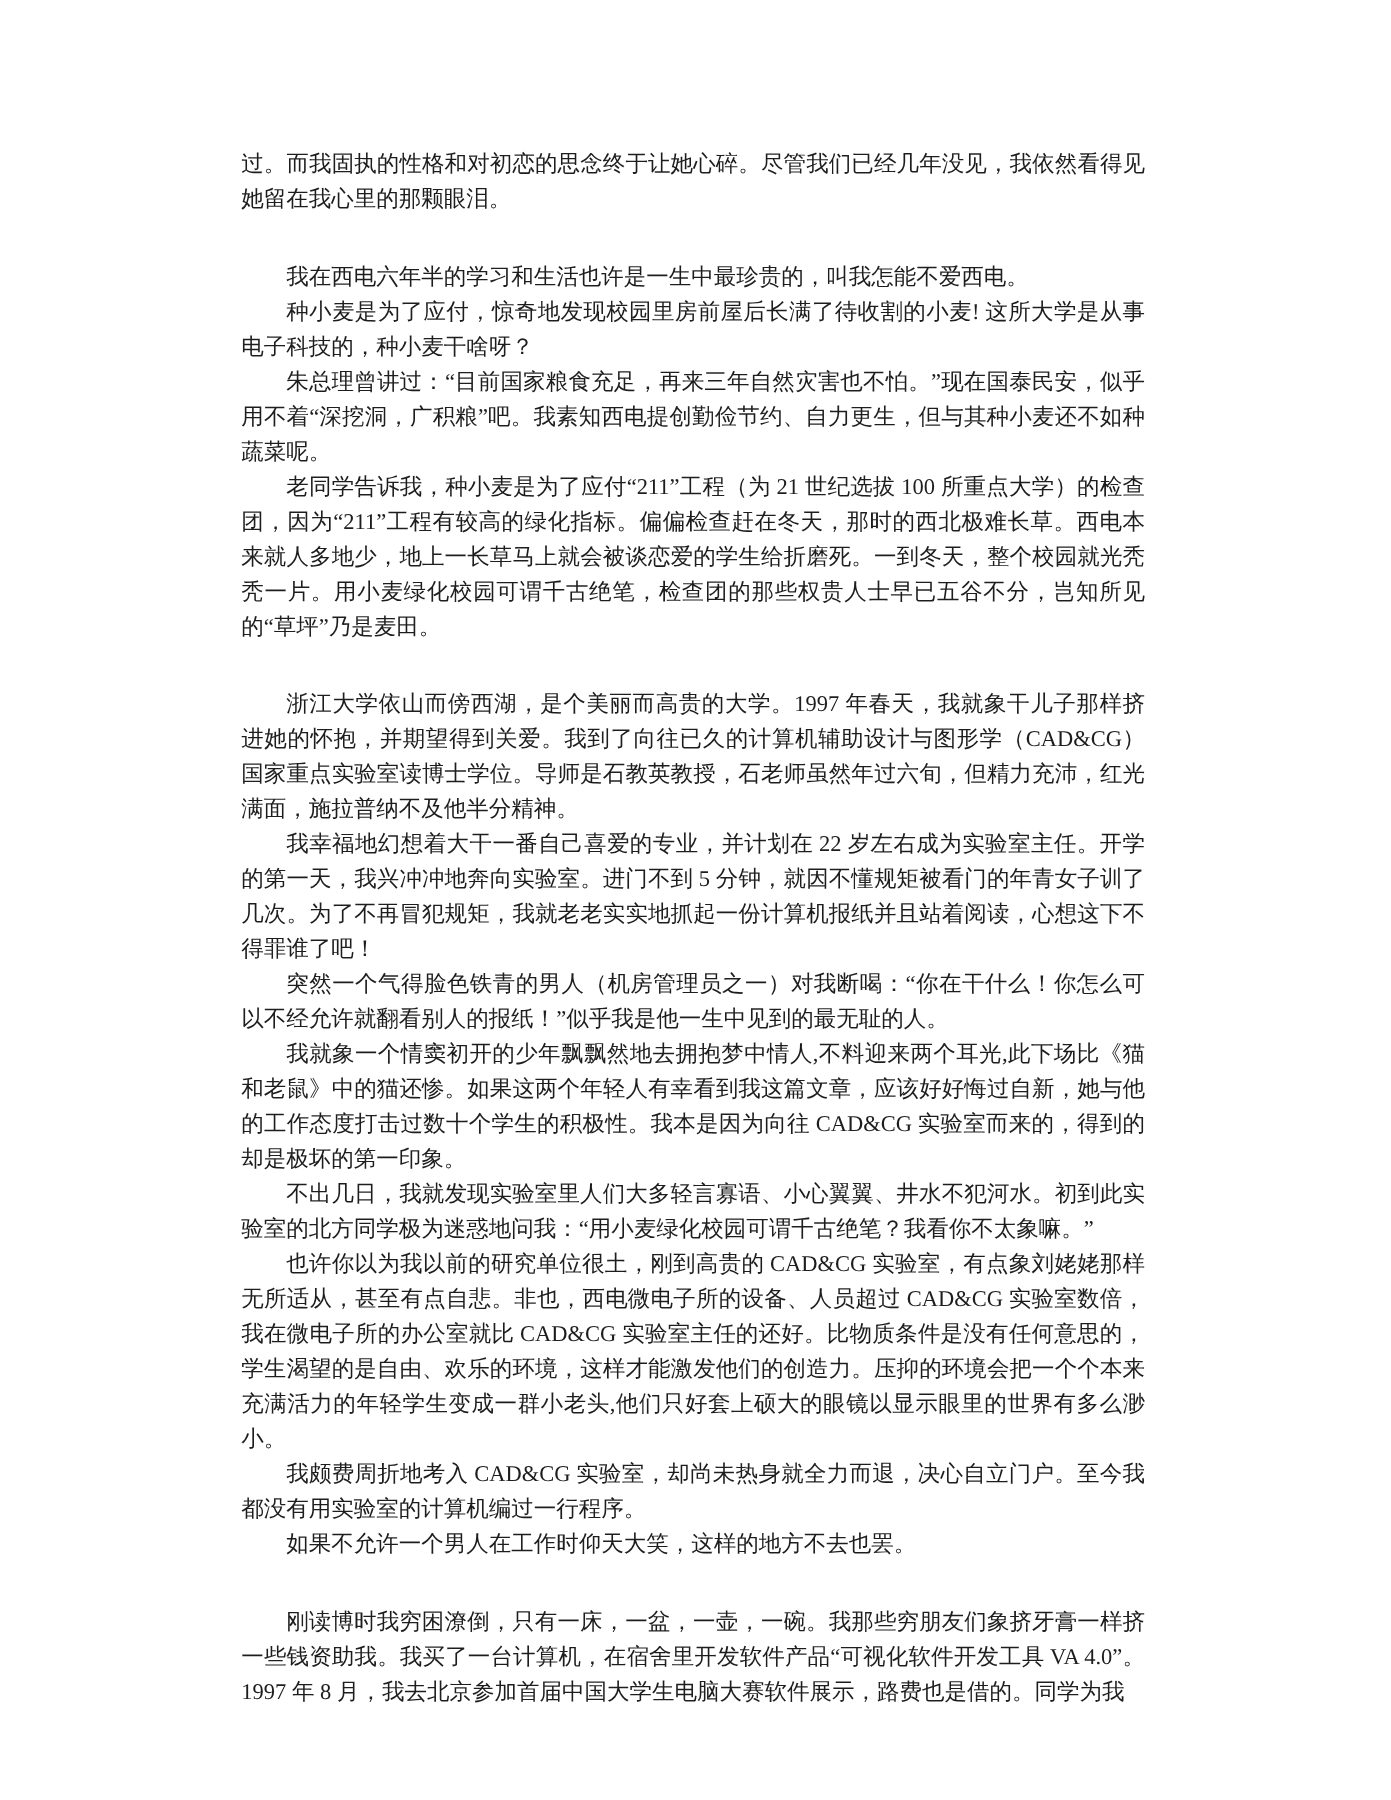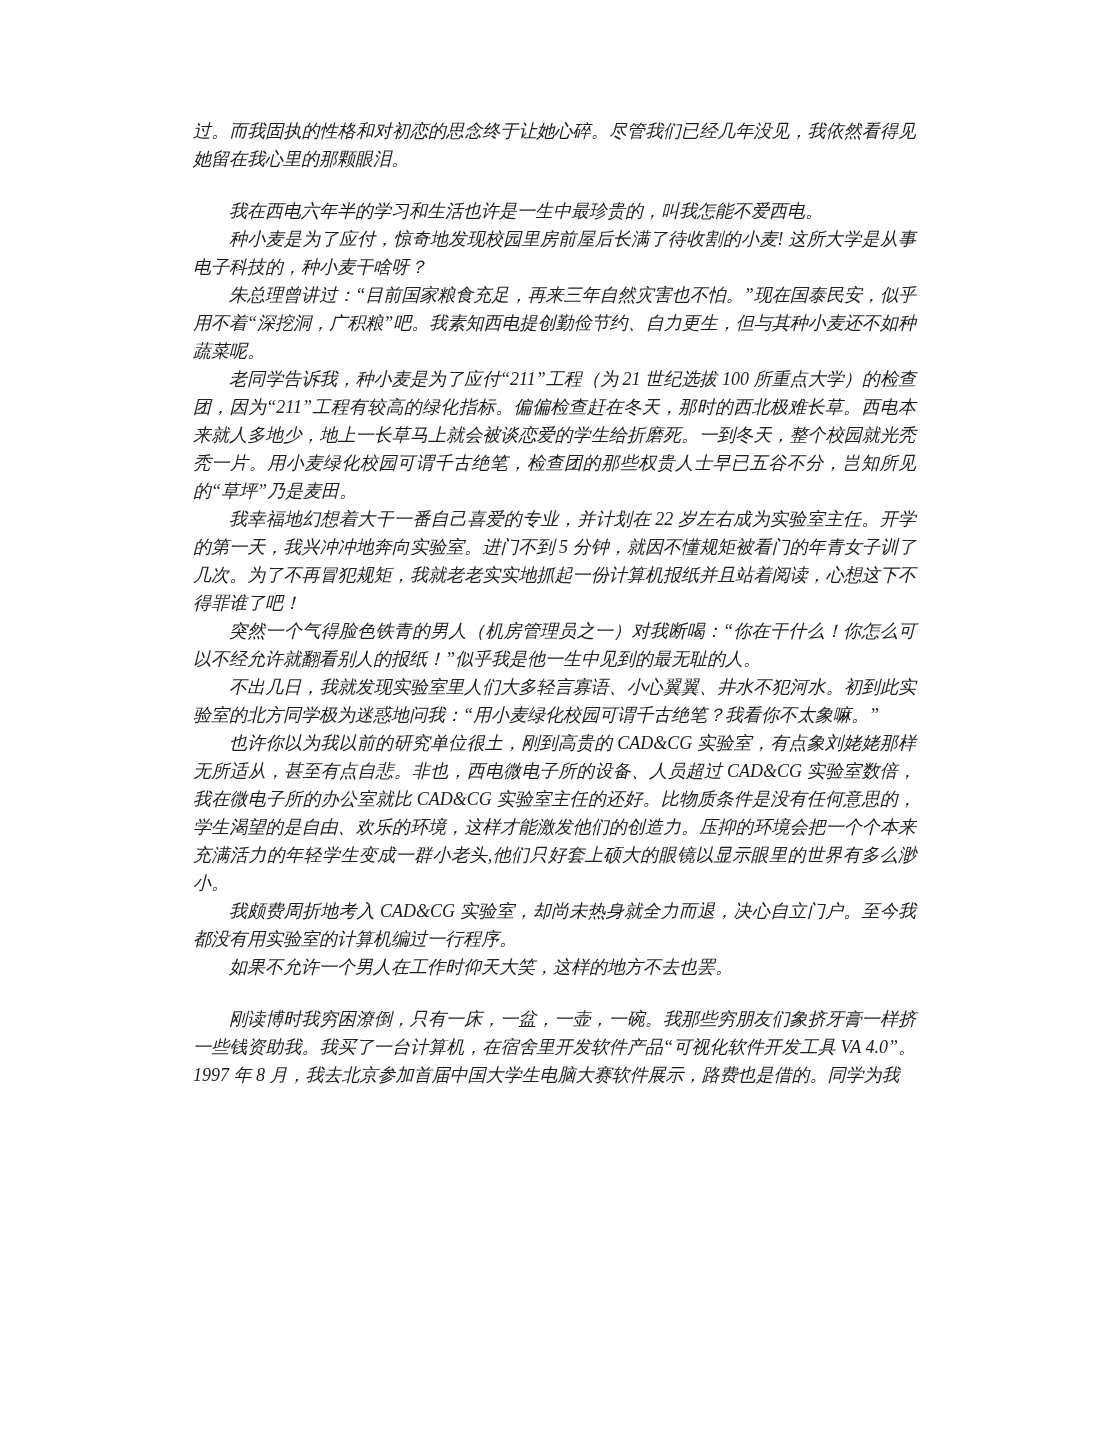--- a/index.html
+++ b/index.html
@@ -22,40 +22,41 @@
     font-family: "Liberation Serif", "DejaVu Serif", serif;
     font-size: 18px;
     line-height: 28px;
     color: #1d1d1d;
     text-align: justify;
   }
   .para {
     margin: 0;
     padding: 0;
     text-indent: 2em;
-    font-style: italic;
   }
   .para.noindent {
     text-indent: 0;
   }
   .para.gap {
-    margin-top: 24px;
+    margin-top: 34px;
   }
 </style>
 </head>
 <body>
 
 <div class="page">
   <div class="text-block">
     <p class="para noindent">过。而我固执的性格和对初恋的思念终于让她心碎。尽管我们已经几年没见，我依然看得见她留在我心里的那颗眼泪。</p>
     <p class="para gap">我在西电六年半的学习和生活也许是一生中最珍贵的，叫我怎能不爱西电。</p>
     <p class="para">种小麦是为了应付，惊奇地发现校园里房前屋后长满了待收割的小麦! 这所大学是从事电子科技的，种小麦干啥呀？</p>
     <p class="para">朱总理曾讲过：“目前国家粮食充足，再来三年自然灾害也不怕。”现在国泰民安，似乎用不着“深挖洞，广积粮”吧。我素知西电提创勤俭节约、自力更生，但与其种小麦还不如种蔬菜呢。</p>
     <p class="para">老同学告诉我，种小麦是为了应付“211”工程（为 21 世纪选拔 100 所重点大学）的检查团，因为“211”工程有较高的绿化指标。偏偏检查赶在冬天，那时的西北极难长草。西电本来就人多地少，地上一长草马上就会被谈恋爱的学生给折磨死。一到冬天，整个校园就光秃秃一片。用小麦绿化校园可谓千古绝笔，检查团的那些权贵人士早已五谷不分，岂知所见的“草坪”乃是麦田。</p>
+    <p class="para gap">浙江大学依山而傍西湖，是个美丽而高贵的大学。1997 年春天，我就象干儿子那样挤进她的怀抱，并期望得到关爱。我到了向往已久的计算机辅助设计与图形学（CAD&amp;CG）国家重点实验室读博士学位。导师是石教英教授，石老师虽然年过六旬，但精力充沛，红光满面，施拉普纳不及他半分精神。</p>
     <p class="para">我幸福地幻想着大干一番自己喜爱的专业，并计划在 22 岁左右成为实验室主任。开学的第一天，我兴冲冲地奔向实验室。进门不到 5 分钟，就因不懂规矩被看门的年青女子训了几次。为了不再冒犯规矩，我就老老实实地抓起一份计算机报纸并且站着阅读，心想这下不得罪谁了吧！</p>
     <p class="para">突然一个气得脸色铁青的男人（机房管理员之一）对我断喝：“你在干什么！你怎么可以不经允许就翻看别人的报纸！”似乎我是他一生中见到的最无耻的人。</p>
+    <p class="para">我就象一个情窦初开的少年飘飘然地去拥抱梦中情人,不料迎来两个耳光,此下场比《猫和老鼠》中的猫还惨。如果这两个年轻人有幸看到我这篇文章，应该好好悔过自新，她与他的工作态度打击过数十个学生的积极性。我本是因为向往 CAD&amp;CG 实验室而来的，得到的却是极坏的第一印象。</p>
     <p class="para">不出几日，我就发现实验室里人们大多轻言寡语、小心翼翼、井水不犯河水。初到此实验室的北方同学极为迷惑地问我：“用小麦绿化校园可谓千古绝笔？我看你不太象嘛。”</p>
     <p class="para">也许你以为我以前的研究单位很土，刚到高贵的 CAD&amp;CG 实验室，有点象刘姥姥那样无所适从，甚至有点自悲。非也，西电微电子所的设备、人员超过 CAD&amp;CG 实验室数倍，我在微电子所的办公室就比 CAD&amp;CG 实验室主任的还好。比物质条件是没有任何意思的，学生渴望的是自由、欢乐的环境，这样才能激发他们的创造力。压抑的环境会把一个个本来充满活力的年轻学生变成一群小老头,他们只好套上硕大的眼镜以显示眼里的世界有多么渺小。</p>
     <p class="para">我颇费周折地考入 CAD&amp;CG 实验室，却尚未热身就全力而退，决心自立门户。至今我都没有用实验室的计算机编过一行程序。</p>
     <p class="para">如果不允许一个男人在工作时仰天大笑，这样的地方不去也罢。</p>
     <p class="para gap">刚读博时我穷困潦倒，只有一床，一盆，一壶，一碗。我那些穷朋友们象挤牙膏一样挤一些钱资助我。我买了一台计算机，在宿舍里开发软件产品“可视化软件开发工具 VA 4.0”。1997 年 8 月，我去北京参加首届中国大学生电脑大赛软件展示，路费也是借的。同学为我</p>
   </div>
 </div>
 
 </body></html>

